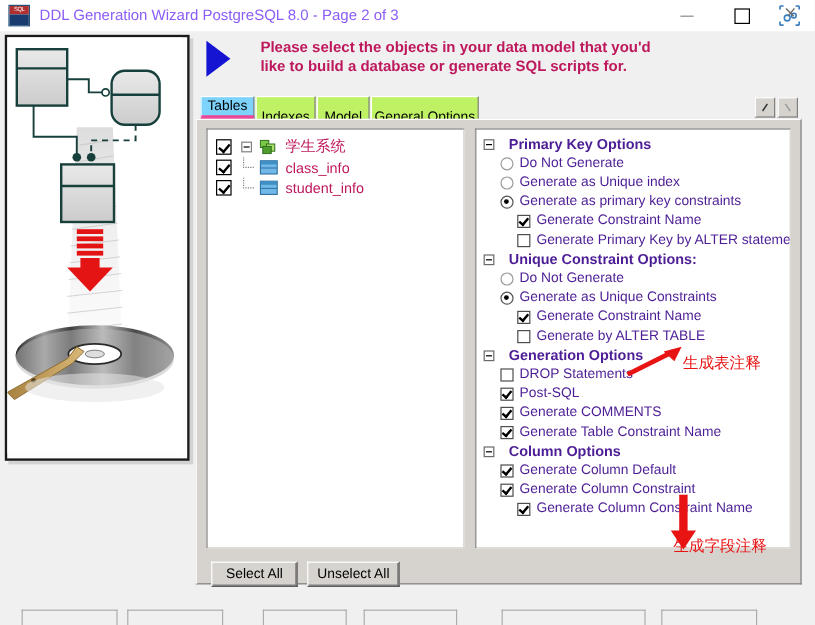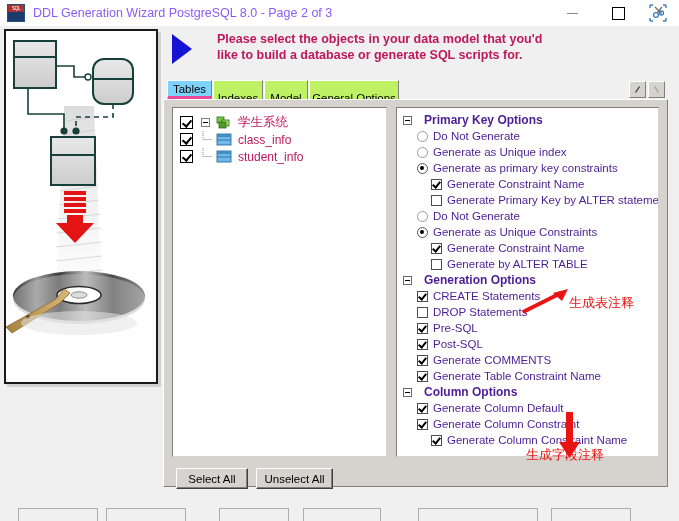--- a/index.html
+++ b/index.html
@@ -520,20 +520,24 @@
           <span class="opt-label">Generate as primary key constraints</span>
         </div>
         <div class="opt-row">
           <div class="opt-cb checked ind-2"></div>
           <span class="opt-label">Generate Constraint Name</span>
         </div>
         <div class="opt-row">
           <div class="opt-cb ind-2"></div>
           <span class="opt-label">Generate Primary Key by ALTER statement</span>
         </div>
+        <div class="opt-row group">
+          <div class="grp-exp"></div>
+          <span class="grp-label">Unique Constraint Options:</span>
+        </div>
         <div class="opt-row">
           <div class="opt-radio ind-1"></div>
           <span class="opt-label">Do Not Generate</span>
         </div>
         <div class="opt-row">
           <div class="opt-radio selected ind-1"></div>
           <span class="opt-label">Generate as Unique Constraints</span>
         </div>
         <div class="opt-row">
           <div class="opt-cb checked ind-2"></div>
@@ -541,30 +545,22 @@
         </div>
         <div class="opt-row">
           <div class="opt-cb ind-2"></div>
           <span class="opt-label">Generate by ALTER TABLE</span>
         </div>
         <div class="opt-row group">
           <div class="grp-exp"></div>
           <span class="grp-label">Generation Options</span>
         </div>
         <div class="opt-row">
-          <div class="opt-cb checked ind-1"></div>
-          <span class="opt-label">CREATE Statements</span>
-        </div>
-        <div class="opt-row">
           <div class="opt-cb ind-1"></div>
           <span class="opt-label">DROP Statements</span>
-        </div>
-        <div class="opt-row">
-          <div class="opt-cb checked ind-1"></div>
-          <span class="opt-label">Pre-SQL</span>
         </div>
         <div class="opt-row">
           <div class="opt-cb checked ind-1"></div>
           <span class="opt-label">Post-SQL</span>
         </div>
         <div class="opt-row">
           <div class="opt-cb checked ind-1"></div>
           <span class="opt-label">Generate COMMENTS</span>
         </div>
         <div class="opt-row">
@@ -593,21 +589,21 @@
   <svg class="annot" style="left:521px; top:288px; width:48px; height:26px;" viewBox="0 0 48 26">
     <path d="M2 24 L40 5" stroke="#e81414" stroke-width="4" fill="none"></path>
     <polygon points="47,1 32,5 41,13" fill="#e81414"></polygon>
   </svg>
   <div class="annot" style="left:569px; top:294px;">生成表注释</div>
 
   <svg class="annot" style="left:557px; top:412px; width:26px; height:48px;" viewBox="0 0 26 48">
     <rect x="9" y="0" width="7" height="33" fill="#e81414"></rect>
     <polygon points="2,30 23,30 12.5,46" fill="#e81414"></polygon>
   </svg>
-  <div class="annot" style="left:526px; top:446px;">生成字段注释</div>
+  <div class="annot" style="left:561px; top:446px;">生成字段注释</div>
 
   <div class="btn" style="left:176px; top:468px; width:72px; height:21px;">
     <span>Select All</span>
   </div>
   <div class="btn" style="left:256px; top:468px; width:77px; height:21px;">
     <span>Unselect All</span>
   </div>
 
   <div class="botbtn" style="left:18px;  width:80px;"></div>
   <div class="botbtn" style="left:106px; width:80px;"></div>

